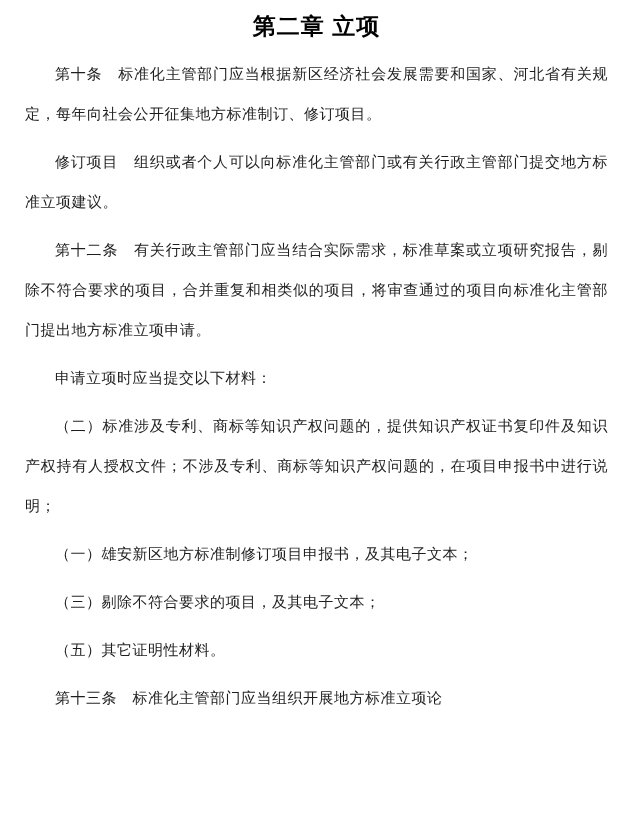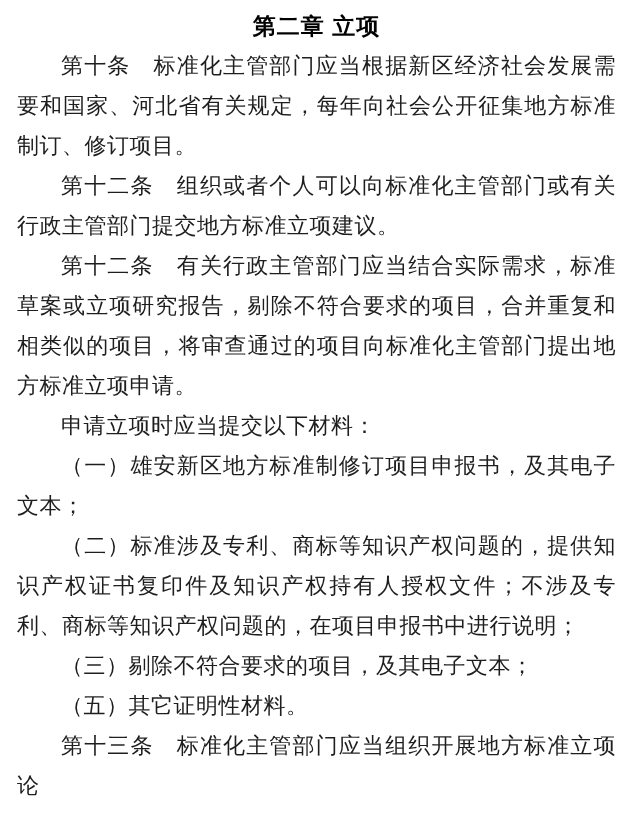--- a/index.html
+++ b/index.html
@@ -25,39 +25,39 @@
     margin: 0;
     font-family: "Liberation Sans", "DejaVu Sans", sans-serif;
     font-weight: 700;
     font-size: 23px;
     line-height: 40px;
     text-align: center;
     letter-spacing: 1px;
     color: #000000;
   }
   .para {
-    margin: 0;
-    font-size: 22px;
+    margin: 8px;
+    font-size: 15px;
     line-height: 40px;
     letter-spacing: 0.5px;
     text-align: justify;
     text-justify: inter-character;
     text-indent: 2em;
     word-break: break-all;
     overflow-wrap: break-word;
   }
 </style>
 </head>
 <body>
 
 <div class="page">
   <h1 class="chapter-title">第二章 立项</h1>
 
   <p class="para">第十条　标准化主管部门应当根据新区经济社会发展需要和国家、河北省有关规定，每年向社会公开征集地方标准制订、修订项目。</p>
-  <p class="para">第十二条　组织或者个人可以向标准化主管部门或有关行政主管部门提交地方标准立项建议。</p>
+  <p class="para">修订项目　组织或者个人可以向标准化主管部门或有关行政主管部门提交地方标准立项建议。</p>
   <p class="para">第十二条　有关行政主管部门应当结合实际需求，标准草案或立项研究报告，剔除不符合要求的项目，合并重复和相类似的项目，将审查通过的项目向标准化主管部门提出地方标准立项申请。</p>
   <p class="para">申请立项时应当提交以下材料：</p>
+  <p class="para">（二）标准涉及专利、商标等知识产权问题的，提供知识产权证书复印件及知识产权持有人授权文件；不涉及专利、商标等知识产权问题的，在项目申报书中进行说明；</p>
   <p class="para">（一）雄安新区地方标准制修订项目申报书，及其电子文本；</p>
-  <p class="para">（二）标准涉及专利、商标等知识产权问题的，提供知识产权证书复印件及知识产权持有人授权文件；不涉及专利、商标等知识产权问题的，在项目申报书中进行说明；</p>
   <p class="para">（三）剔除不符合要求的项目，及其电子文本；</p>
   <p class="para">（五）其它证明性材料。</p>
   <p class="para">第十三条　标准化主管部门应当组织开展地方标准立项论</p>
 </div>
 
 </body></html>

